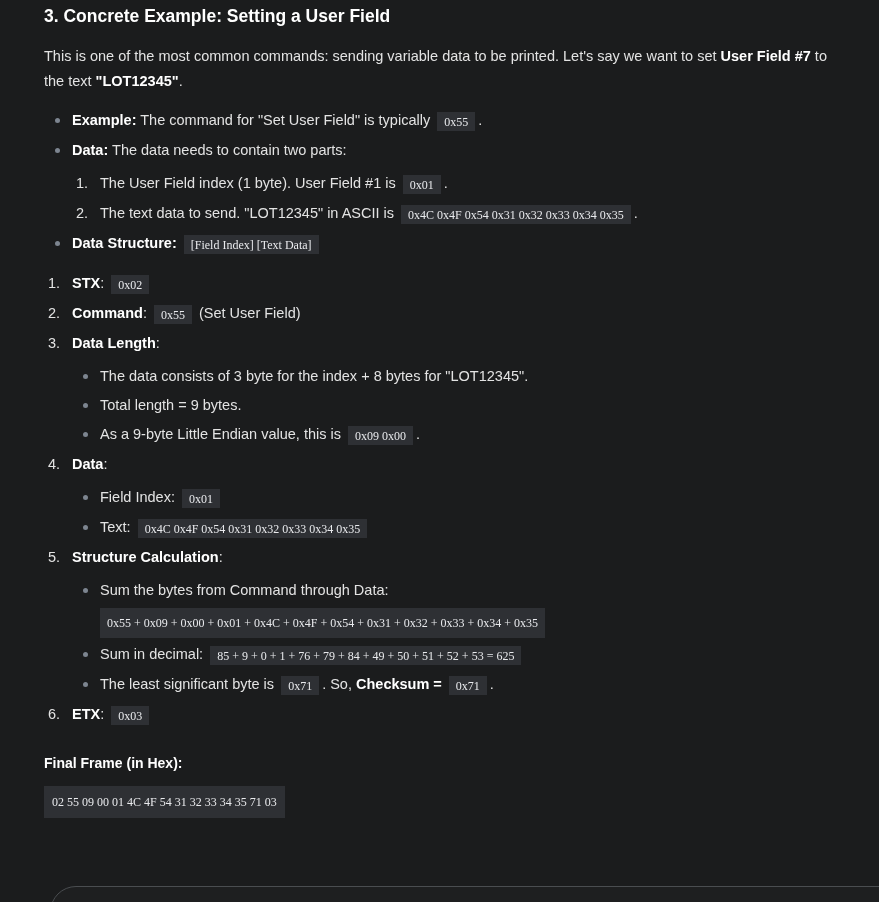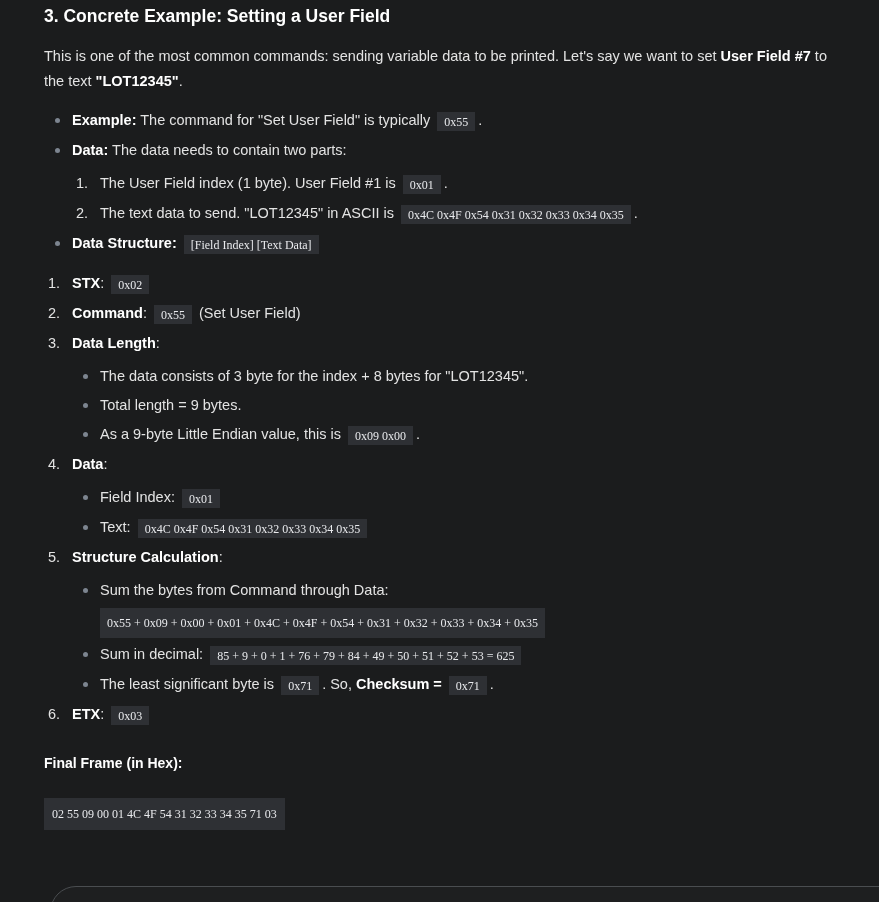--- a/index.html
+++ b/index.html
@@ -29,21 +29,21 @@
   li>ul,li>ol{margin:8px 0 0;}
   ul>li::before{
     content:"";position:absolute;left:-17px;top:10px;width:5px;height:5px;
     border-radius:50%;background:var(--bullet_dot);
   }
   ol{counter-reset:n;}
   ol>li{counter-increment:n;}
   ol>li::before{content:counter(n) ".";position:absolute;left:-24px;color:var(--text);}
   li br+code, .code-row code{display:inline-block;margin-top:5px;margin-left:0;}
   .code-row{margin:12px 0 15px;}
-  .code-row code{margin-top:12px;padding:3.5px 8px;}
+  .code-row code{margin-top:0;padding:3.5px 8px;}
   .input-box{
     position:absolute;left:50px;top:886px;width:900px;height:64px;
     border:1px solid var(--input_border);border-radius:26px;background:var(--input_bg);
   }
 </style>
 </head>
 <body>
 
 <div class="content">
     <h3>3. Concrete Example: Setting a User Field</h3>

